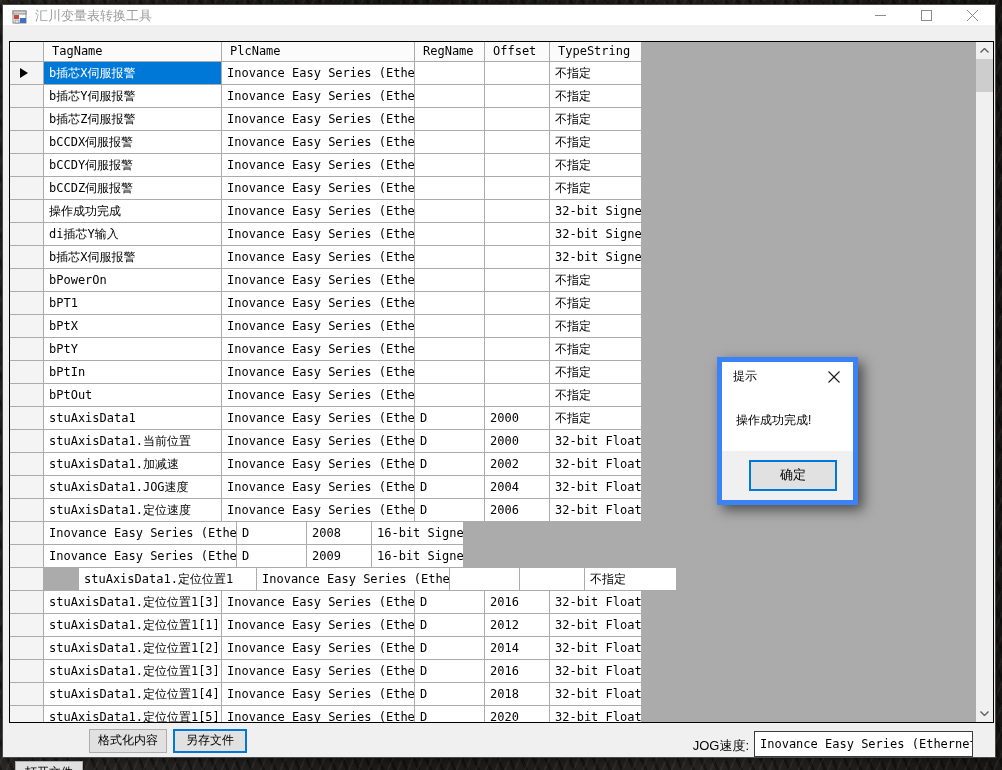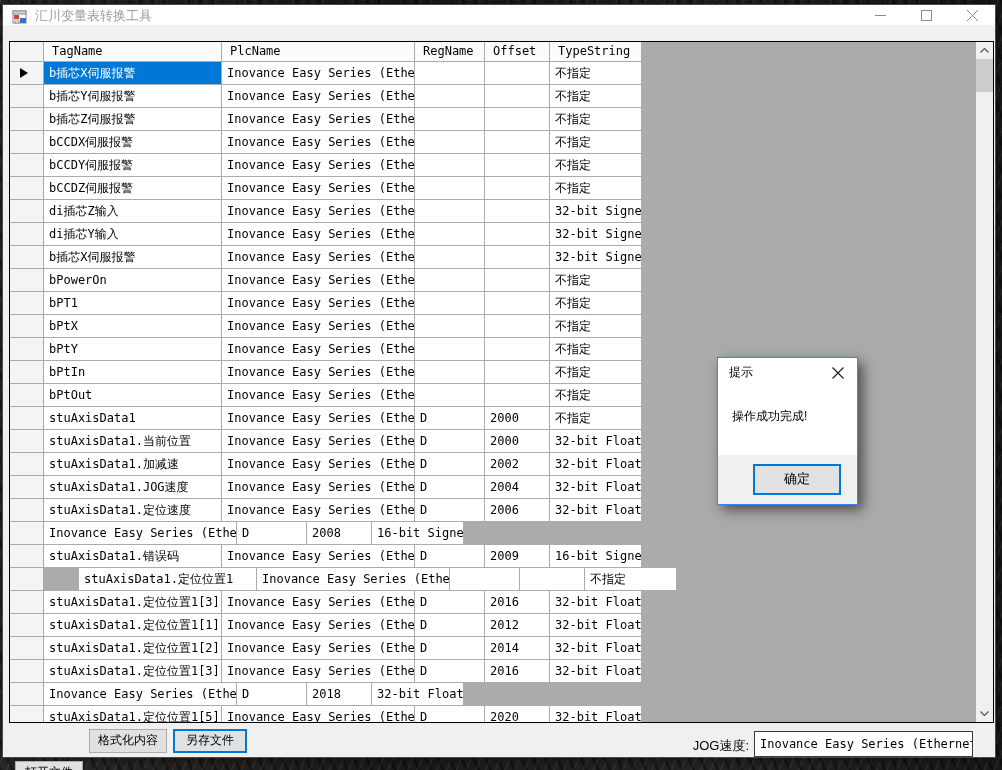--- a/index.html
+++ b/index.html
@@ -67,21 +67,21 @@
   .plc-label{position:absolute;left:688px;top:732px;width:58px;text-align:right;font-size:13px;color:#000;}
   .plc-input{
     position:absolute;left:751px;top:726px;width:219px;height:26px;box-sizing:border-box;
     border:1px solid #3c3c3c;background:#fff;
     font:12px "DejaVu Sans Mono","Liberation Mono",monospace;padding:0 0 0 5px;color:#000;outline:none;
   }
 
   
   .dialog{
     position:absolute;left:717px;top:357px;width:141px;height:148px;
-    background:#fff;border:1px solid #3b82f6;box-sizing:border-box;
+    background:#fff;border:5px solid #3b82f6;box-sizing:border-box;
     box-shadow:5px 5px 12px rgba(0,0,0,0.55);
   }
   .dlg-titlebar{height:29px;display:flex;align-items:center;}
   .dlg-title{margin-left:11px;font-size:12px;color:#000;}
   .dlg-close{margin-left:auto;width:38px;height:100%;display:flex;align-items:center;justify-content:center;cursor:default;}
   .dlg-msg{position:absolute;left:14px;top:50px;font-size:12px;color:#000;}
   .dlg-footer{position:absolute;left:0;right:0;bottom:0;height:49px;background:#f0f0f0;}
   .dlg-ok{
     position:absolute;right:16px;bottom:9px;width:88px;height:31px;box-sizing:border-box;
     background:#e1e1e1;border:2px solid #0078d7;font-size:13px;text-align:center;line-height:26px;cursor:default;
@@ -175,21 +175,21 @@
         <div class="grid-row">
           <div class="rh-cell"></div>
           <div class="cell" style="width: 178px;">bCCDZ伺服报警</div>
           <div class="cell" style="width: 193px;">Inovance Easy Series (Ethernet)</div>
           <div class="cell" style="width: 70px;"></div>
           <div class="cell" style="width: 65px;"></div>
           <div class="cell" style="width: 92px;">不指定</div>
         </div>
         <div class="grid-row">
           <div class="rh-cell"></div>
-          <div class="cell" style="width: 178px;">di插芯Z输入</div>
+          <div class="cell" style="width: 178px;">操作成功完成</div>
           <div class="cell" style="width: 193px;">Inovance Easy Series (Ethernet)</div>
           <div class="cell" style="width: 70px;"></div>
           <div class="cell" style="width: 65px;"></div>
           <div class="cell" style="width: 92px;">32-bit Signed</div>
         </div>
         <div class="grid-row">
           <div class="rh-cell"></div>
           <div class="cell" style="width: 178px;">di插芯Y输入</div>
           <div class="cell" style="width: 193px;">Inovance Easy Series (Ethernet)</div>
           <div class="cell" style="width: 70px;"></div>
@@ -294,21 +294,20 @@
         </div>
         <div class="grid-row">
           <div class="rh-cell"></div>
           <div class="cell" style="width: 193px;">Inovance Easy Series (Ethernet)</div>
           <div class="cell" style="width: 70px;">D</div>
           <div class="cell" style="width: 65px;">2008</div>
           <div class="cell" style="width: 92px;">16-bit Signed</div>
         </div>
         <div class="grid-row">
           <div class="rh-cell"></div>
-          <div class="cell" style="width: 178px;">stuAxisData1.错误码</div>
           <div class="cell" style="width: 193px;">Inovance Easy Series (Ethernet)</div>
           <div class="cell" style="width: 70px;">D</div>
           <div class="cell" style="width: 65px;">2009</div>
           <div class="cell" style="width: 92px;">16-bit Signed</div>
         </div>
         <div class="grid-row">
           <div class="rh-cell"></div>
           <div class="cell" style="width: 178px; margin-left: 35px;">stuAxisData1.定位位置1</div>
           <div class="cell" style="width: 193px;">Inovance Easy Series (Ethernet)</div>
           <div class="cell" style="width: 70px;"></div>
@@ -342,20 +341,21 @@
         <div class="grid-row">
           <div class="rh-cell"></div>
           <div class="cell" style="width: 178px;">stuAxisData1.定位位置1[3]</div>
           <div class="cell" style="width: 193px;">Inovance Easy Series (Ethernet)</div>
           <div class="cell" style="width: 70px;">D</div>
           <div class="cell" style="width: 65px;">2016</div>
           <div class="cell" style="width: 92px;">32-bit Float</div>
         </div>
         <div class="grid-row">
           <div class="rh-cell"></div>
+          <div class="cell" style="width: 178px;">stuAxisData1.定位位置1[4]</div>
           <div class="cell" style="width: 193px;">Inovance Easy Series (Ethernet)</div>
           <div class="cell" style="width: 70px;">D</div>
           <div class="cell" style="width: 65px;">2018</div>
           <div class="cell" style="width: 92px;">32-bit Float</div>
         </div>
         <div class="grid-row">
           <div class="rh-cell"></div>
           <div class="cell" style="width: 178px;">stuAxisData1.定位位置1[5]</div>
           <div class="cell" style="width: 193px;">Inovance Easy Series (Ethernet)</div>
           <div class="cell" style="width: 70px;">D</div>

